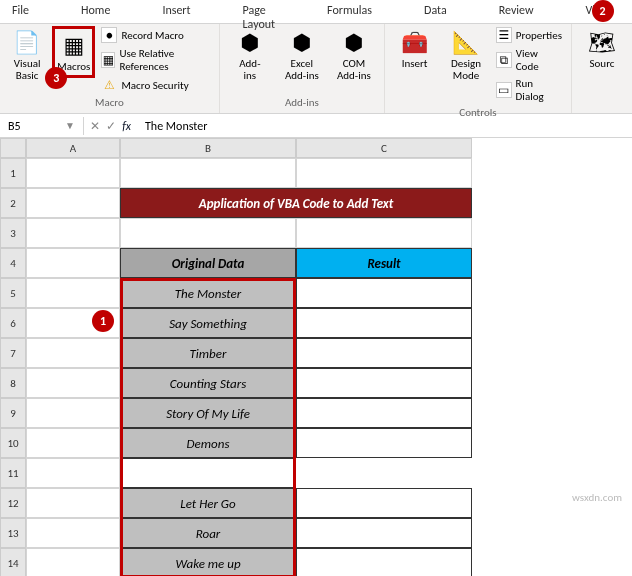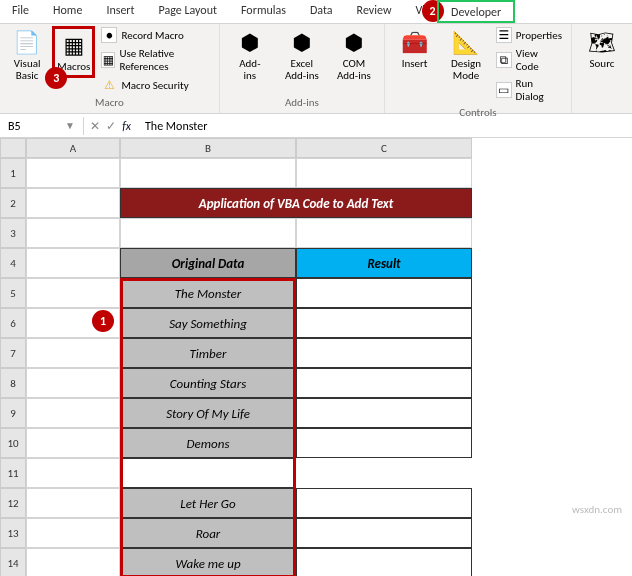--- a/index.html
+++ b/index.html
@@ -1,17 +1,17 @@
 <!DOCTYPE html>
 <html><head>
 <meta charset="utf-8">
 <style>
 * { box-sizing: border-box; margin: 0; padding: 0; }
 body { font-family: 'Segoe UI', Calibri, Arial, sans-serif; font-size: 12px; background: #fff; width: 632px; height: 576px; overflow: hidden; position: relative; }
-.tabbar { display: flex; height: 24px; border-bottom: 1px solid #d4d4d4; background: #fff; }
+.tabbar { display: flex; height: 24px; border-bottom: 1px solid #d4d4d4; background: #fff; gap: 28px; }
 .tab { padding: 3px 12px; color: #333; cursor: pointer; }
 .tab.hl2 { border: 2px solid #22c55e; position: relative; }
 .callout-circle { width: 22px; height: 22px; background: #c00000; color: #fff; border-radius: 50%; display: flex; align-items: center; justify-content: center; font-size: 12px; font-weight: bold; position: absolute; }
 .ribbon { display: flex; height: 90px; border-bottom: 1px solid #d4d4d4; background: #f3f2f1; }
 .ribbon-group { display: flex; flex-direction: column; border-right: 1px solid #e1dfdd; padding: 2px 6px; }
 .ribbon-group-content { display: flex; flex: 1; align-items: flex-start; gap: 4px; }
 .ribbon-group-label { text-align: center; color: #666; font-size: 11px; padding: 2px 0; }
 .big-btn { display: flex; flex-direction: column; align-items: center; width: 48px; padding: 2px; gap: 2px; cursor: pointer; }
 .big-btn .icon-box { width: 28px; height: 28px; font-size: 22px; display: flex; align-items: center; justify-content: center; }
 .big-btn .lbl { font-size: 11px; text-align: center; line-height: 1.1; }
@@ -34,21 +34,21 @@
 .colhdr { border: 1px solid #ccc; background: #e6e6e6; display: flex; align-items: center; justify-content: center; font-size: 11px; color: #333; }
 .colA { width: 94px; } .colB { width: 176px; } .colC { width: 176px; }
 .gridrow { display: flex; height: 30px; }
 .cell { border: 1px solid #d4d4d4; display: flex; align-items: center; justify-content: center; font-size: 13px; font-style: italic; }
 .title-band { background: #8b1a1a; color: #fff; font-weight: bold; border: 1px solid #333; }
 .hdr-gray { background: #a6a6a6; font-weight: bold; font-style: italic; border: 1px solid #333; }
 .hdr-cyan { background: #00b0f0; font-weight: bold; font-style: italic; border: 1px solid #333; }
 .data-gray { background: #bfbfbf; border: 1px solid #333; font-style: italic; }
 .data-white { background: #fff; border: 1px solid #333; }
 .range-hl { position: absolute; border: 3px solid #c00000; pointer-events: none; }
-.watermark { position: absolute; right: 10px; bottom: 60px; color: #bbb; font-size: 11px; transform: rotate(0deg); }
+.watermark { position: absolute; right: 10px; bottom: 72px; color: #bbb; font-size: 11px; transform: rotate(0deg); }
 </style>
 </head>
 <body>
 
 <div class="tabbar">
   <div class="tab">File</div>
   <div class="tab">Home</div>
   <div class="tab">Insert</div>
   <div class="tab">Page Layout</div>
   <div class="tab">Formulas</div>

